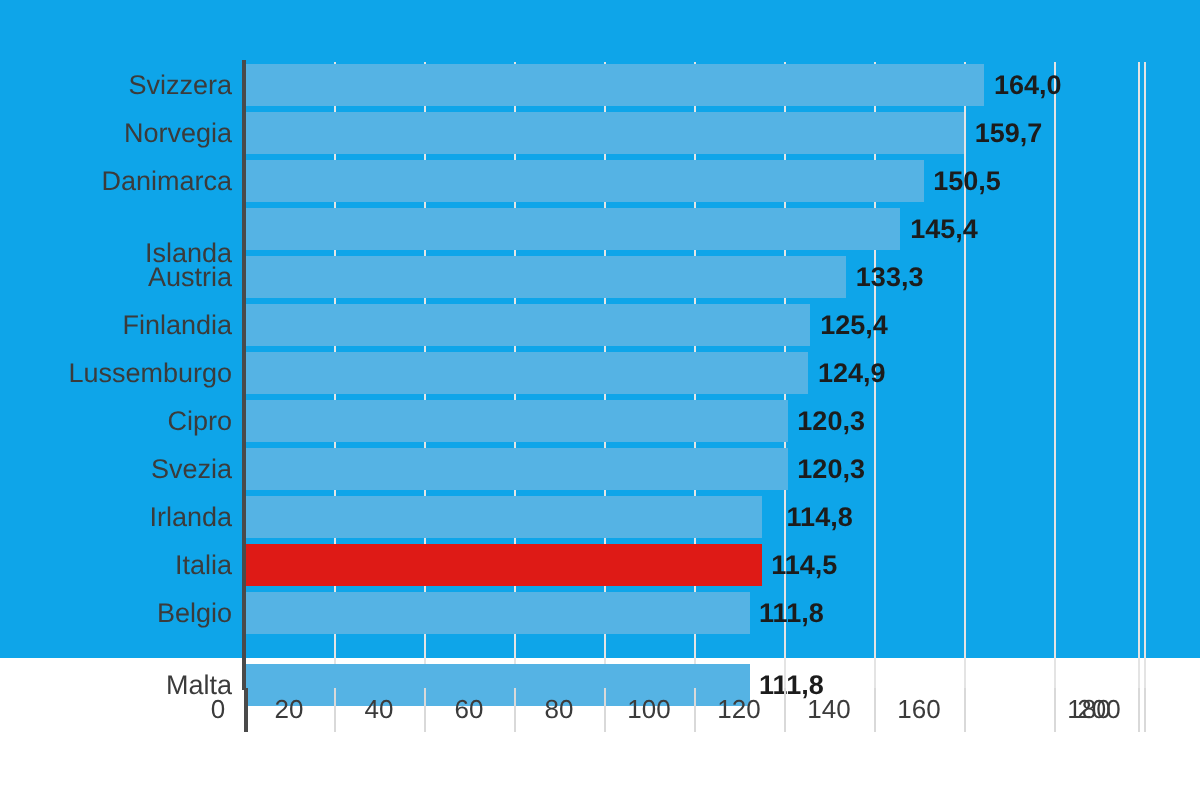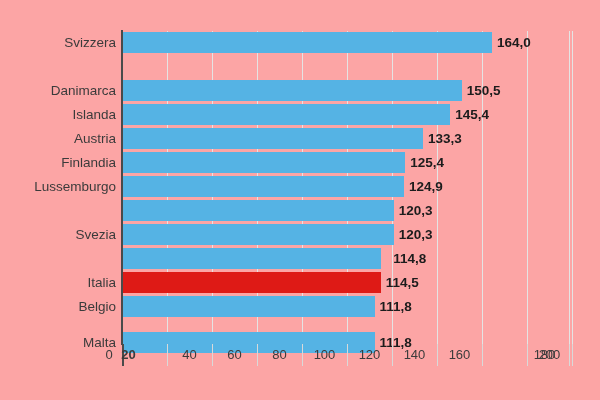--- a/index.html
+++ b/index.html
@@ -10,22 +10,22 @@
   body {
     width: 600px;
     height: 400px;
     font-family: "Liberation Sans", sans-serif;
     overflow: hidden;
   }
 
   #chart-root {
     position: relative;
     width: 600px;
-    height: 400px;
-    background: #fca5a5;
+    height: 329px;
+    background: #0ea5e9;
   }
 
   
 
   #plot-area {
     position: absolute;
     left: 122px;
     top: 31px;
     width: 448px;
     height: 313px;
@@ -146,55 +146,62 @@
     </div>
 
   <div id="axis-line"></div>
 
   <div id="rows-layer">
       <div class="row" style="top: 0px;">
         <div class="label-cell" style="color: rgb(59, 59, 59);">Svizzera</div>
         <div class="bar" style="width: 369px; height: 21px; left: 123px; background: rgb(85, 179, 228);"></div>
         <div class="value-label" style="left: 492px; color: rgb(28, 28, 28);">164,0</div>
       </div>
+      <div class="row" style="top: 24px;">
+        <div class="label-cell" style="color: rgb(59, 59, 59);">Norvegia</div>
+        <div class="bar" style="width: 359.325px; height: 21px; left: 123px; background: rgb(85, 179, 228);"></div>
+        <div class="value-label" style="left: 482.325px; color: rgb(28, 28, 28);">159,7</div>
+      </div>
       <div class="row" style="top: 48px; padding-left: 28px;">
         <div class="label-cell" style="color: rgb(59, 59, 59);">Danimarca</div>
         <div class="bar" style="width: 338.625px; height: 21px; left: 123px; background: rgb(85, 179, 228);"></div>
         <div class="value-label" style="left: 461.625px; color: rgb(28, 28, 28);">150,5</div>
       </div>
       <div class="row" style="top: 72px;">
-        <div class="label-cell" style="color: rgb(59, 59, 59);">Islanda</div>
+        <div class="label-cell" style="color: rgb(59, 59, 59); margin-top: 12px;">Islanda</div>
         <div class="bar" style="width: 327.15px; height: 21px; left: 123px; background: rgb(85, 179, 228);"></div>
         <div class="value-label" style="left: 450.15px; color: rgb(28, 28, 28);">145,4</div>
       </div>
       <div class="row" style="top: 96px;">
         <div class="label-cell" style="color: rgb(59, 59, 59);">Austria</div>
         <div class="bar" style="width: 299.925px; height: 21px; left: 123px; background: rgb(85, 179, 228);"></div>
         <div class="value-label" style="left: 422.925px; color: rgb(28, 28, 28);">133,3</div>
       </div>
       <div class="row" style="top: 120px;">
         <div class="label-cell" style="color: rgb(59, 59, 59);">Finlandia</div>
         <div class="bar" style="width: 282.15px; height: 21px; left: 123px; background: rgb(85, 179, 228);"></div>
         <div class="value-label" style="left: 405.15px; color: rgb(28, 28, 28);">125,4</div>
       </div>
       <div class="row" style="top: 144px;">
         <div class="label-cell" style="color: rgb(59, 59, 59);">Lussemburgo</div>
         <div class="bar" style="width: 281.025px; height: 21px; left: 123px; background: rgb(85, 179, 228);"></div>
         <div class="value-label" style="left: 404.025px; color: rgb(28, 28, 28);">124,9</div>
       </div>
       <div class="row" style="top: 168px;">
+        <div class="label-cell" style="color: rgb(59, 59, 59);">Cipro</div>
         <div class="bar" style="width: 270.675px; height: 21px; left: 123px; background: rgb(85, 179, 228);"></div>
         <div class="value-label" style="left: 393.675px; color: rgb(28, 28, 28);">120,3</div>
       </div>
       <div class="row" style="top: 192px;">
         <div class="label-cell" style="color: rgb(59, 59, 59);">Svezia</div>
         <div class="bar" style="width: 270.675px; height: 21px; left: 123px; background: rgb(85, 179, 228);"></div>
         <div class="value-label" style="left: 393.675px; color: rgb(28, 28, 28);">120,3</div>
       </div>
       <div class="row" style="top: 216px;">
+        <div class="label-cell" style="color: rgb(59, 59, 59);">Irlanda</div>
         <div class="bar" style="width: 258.3px; height: 21px; left: 123px; background: rgb(85, 179, 228);"></div>
         <div class="value-label" style="left: 381.3px; color: rgb(28, 28, 28); padding-left: 12px;">114,8</div>
       </div>
       <div class="row" style="top: 240px;">
         <div class="label-cell" style="color: rgb(59, 59, 59);">Italia</div>
         <div class="bar highlight" style="width: 257.625px; height: 21px; left: 123px; background: rgb(222, 26, 22);"></div>
         <div class="value-label" style="left: 380.625px; color: rgb(28, 28, 28);">114,5</div>
       </div>
       <div class="row" style="top: 264px;">
         <div class="label-cell" style="color: rgb(59, 59, 59);">Belgio</div>
@@ -205,21 +212,21 @@
         <div class="label-cell" style="color: rgb(59, 59, 59);">Malta</div>
         <div class="bar" style="width: 251.55px; height: 21px; left: 123px; background: rgb(85, 179, 228);"></div>
         <div class="value-label" style="left: 374.55px; color: rgb(28, 28, 28);">111,8</div>
       </div>
     </div>
 
   <div id="xaxis">
       <div class="tick-sep" style="left: 122px; background: rgb(74, 74, 74); width: 2px;"></div>
       <div class="tick-label" style="color: rgb(59, 59, 59); left: 100px; width: 18px;">0</div>
       <div class="tick-sep" style="left: 167px; background: rgb(217, 217, 217); width: 1px;"></div>
-      <div class="tick-label" style="color: rgb(59, 59, 59); left: 106px; width: 45px; font-weight: bold;">20</div>
+      <div class="tick-label" style="color: rgb(59, 59, 59); left: 122px; width: 45px;">20</div>
       <div class="tick-sep" style="left: 212px; background: rgb(217, 217, 217); width: 1px;"></div>
       <div class="tick-label" style="color: rgb(59, 59, 59); left: 167px; width: 45px;">40</div>
       <div class="tick-sep" style="left: 257px; background: rgb(217, 217, 217); width: 1px;"></div>
       <div class="tick-label" style="color: rgb(59, 59, 59); left: 212px; width: 45px;">60</div>
       <div class="tick-sep" style="left: 302px; background: rgb(217, 217, 217); width: 1px;"></div>
       <div class="tick-label" style="color: rgb(59, 59, 59); left: 257px; width: 45px;">80</div>
       <div class="tick-sep" style="left: 347px; background: rgb(217, 217, 217); width: 1px;"></div>
       <div class="tick-label" style="color: rgb(59, 59, 59); left: 302px; width: 45px;">100</div>
       <div class="tick-sep" style="left: 392px; background: rgb(217, 217, 217); width: 1px;"></div>
       <div class="tick-label" style="color: rgb(59, 59, 59); left: 347px; width: 45px;">120</div>

